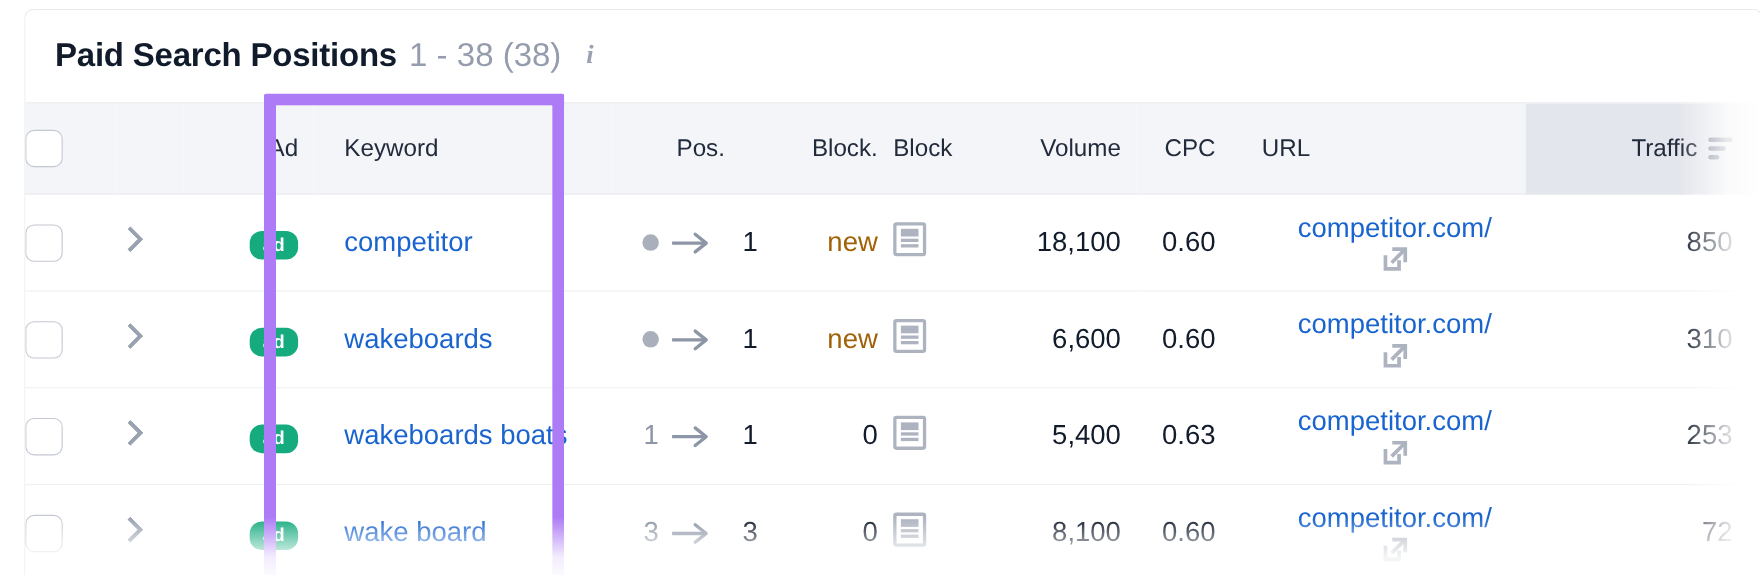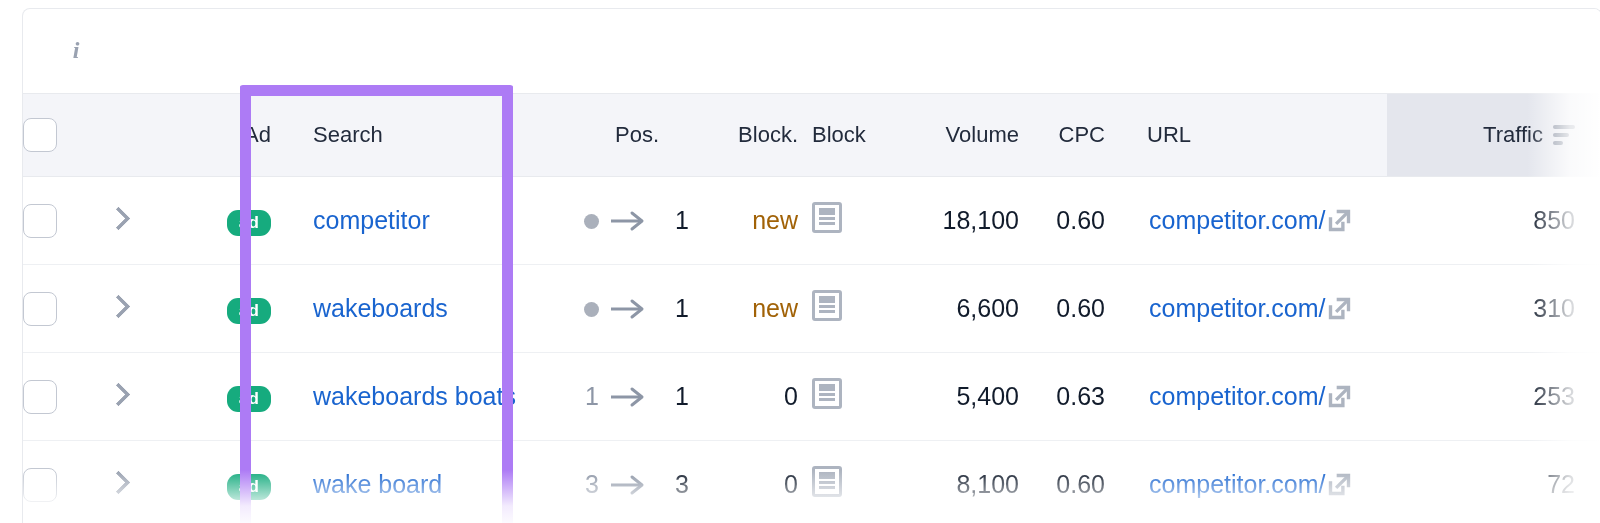--- a/index.html
+++ b/index.html
@@ -227,20 +227,21 @@
   }
   .block-icon i.b1 { top: 3px;  width: 16px; height: 7px; }
   .block-icon i.b2 { top: 12px; width: 16px; height: 3px; }
   .block-icon i.b3 { top: 17px; width: 16px; height: 3px; }
 
   
   .url-wrap {
     display: flex;
     align-items: center;
     padding-left: 2px;
+    flex-direction: column;
   }
   .url-link {
     color: #1964cf;
     font-size: 25px;
     text-decoration: none;
     white-space: nowrap;
   }
   .ext-icon {
     width: 27px; height: 27px;
     margin-left: 1px;
@@ -279,20 +280,22 @@
     pointer-events: none;
   }
 </style>
 </head>
 <body>
 
 <div class="page">
   <div class="card">
 
     <div class="title-bar">
+      <span class="title-main">Paid Search Positions</span>
+      <span class="title-count">1 - 38 (38)</span>
       <span class="info-icon">i</span>
     </div>
 
     <table class="tbl">
       <colgroup>
         <col class="c-chk">
           <col class="c-exp">
           <col class="c-ad">
           <col class="c-kw">
         <col class="c-pos">
@@ -303,21 +306,21 @@
           <col class="c-url">
           <col class="c-traf">
       </colgroup>
       <thead>
         <tr>
           <th class="ta-c">
             <span class="cbx"></span>
           </th>
           <th></th>
           <th class="ta-r pad-r-14">Ad</th>
-          <th class="ta-l pad-l-28">Search</th>
+          <th class="ta-l pad-l-28">Keyword</th>
           <th class="ta-l">
             <span style="margin-left:58px">Pos.</span>
           </th>
           <th class="ta-r pad-r-14">Block.</th>
           <th class="ta-c">Block</th>
           <th class="ta-r pad-r-14">Volume</th>
           <th class="ta-r pad-r-14">CPC</th>
           <th class="ta-l pad-l-28">URL</th>
           <th class="sorted ta-r pad-r-28">
             <span style="display:inline-flex;align-items:center;justify-content:flex-end;gap:10px;">

